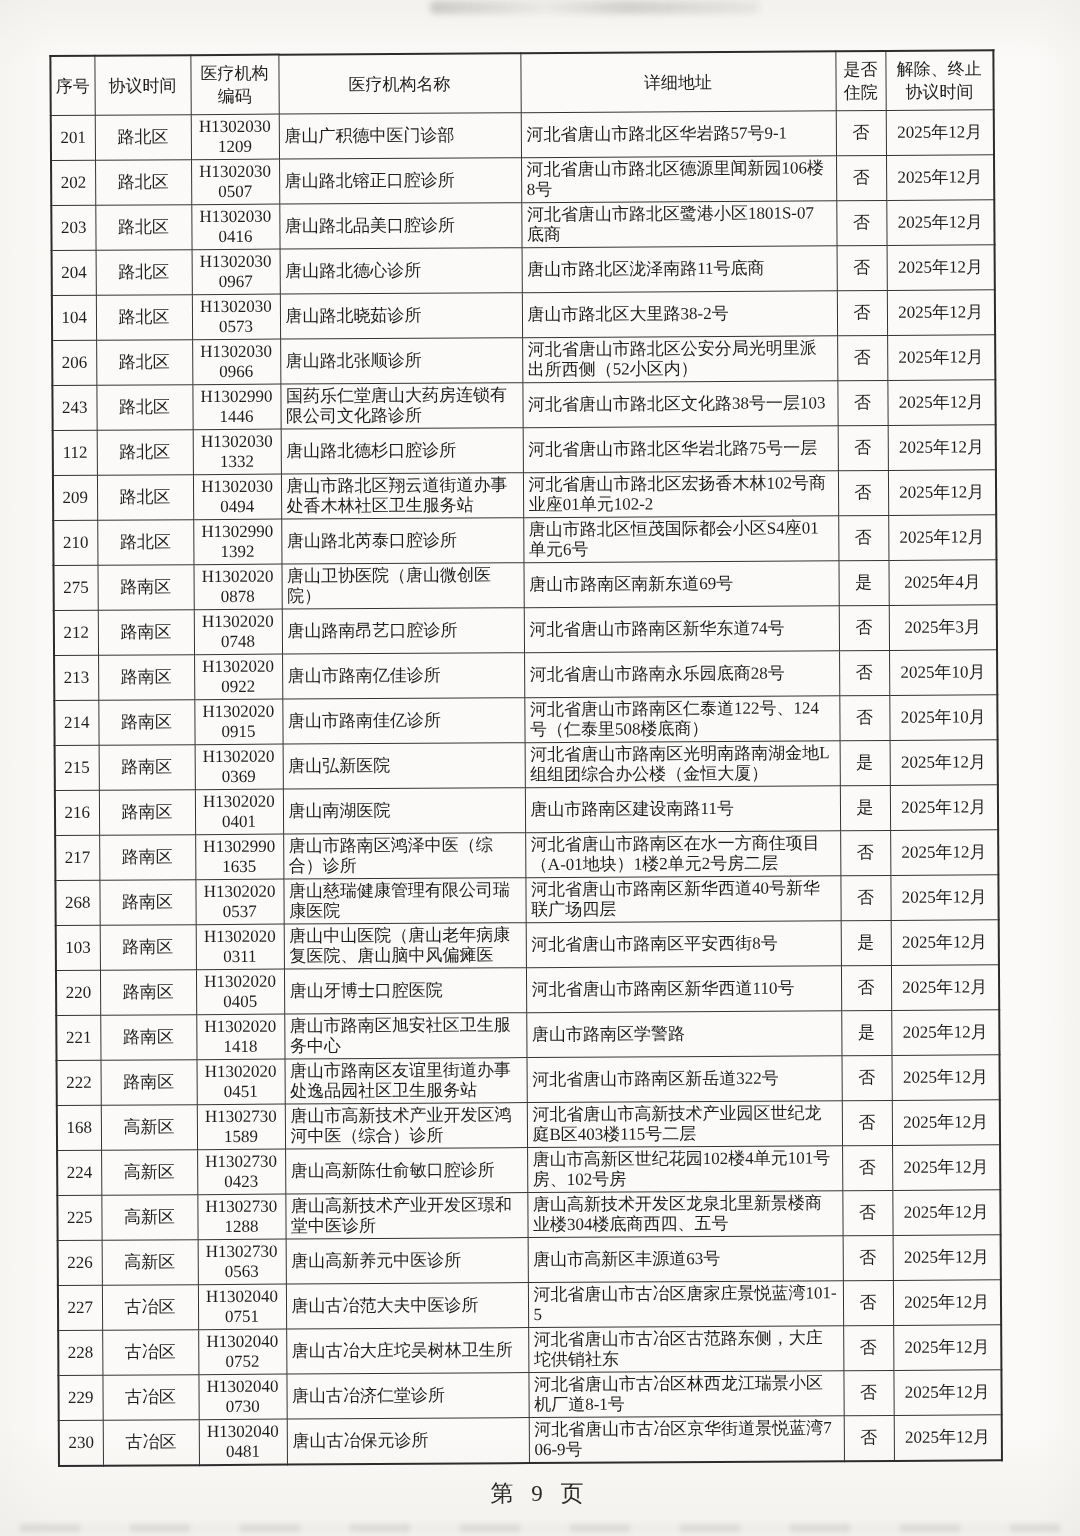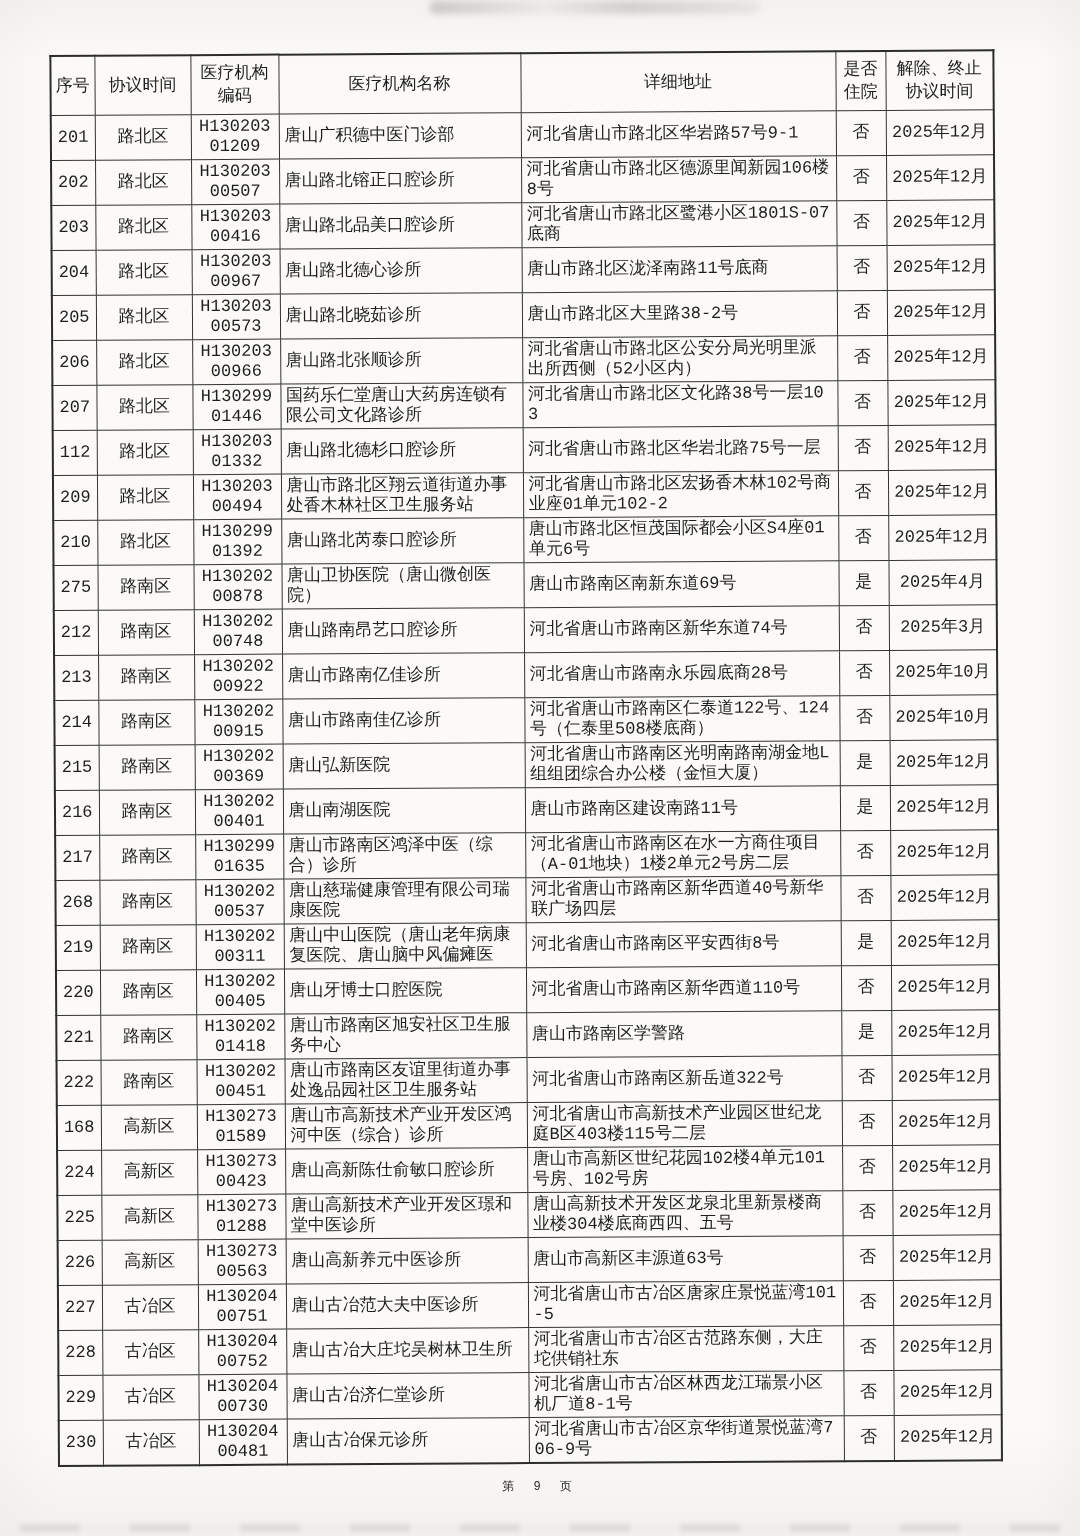--- a/index.html
+++ b/index.html
@@ -9,21 +9,20 @@
     background: #fbfaf8;
     font-family: "Liberation Serif", "DejaVu Serif", serif;
     color: #1e1e1e;
   }
   .sheet {
     position: absolute; inset: 0;
     background:
       linear-gradient(180deg, rgba(236,234,230,.55) 0%, rgba(251,250,248,0) 4%, rgba(251,250,248,0) 93%, rgba(233,231,226,.5) 100%),
       linear-gradient(90deg, rgba(240,238,234,.45) 0%, rgba(251,250,248,0) 5%, rgba(251,250,248,0) 96%, rgba(238,236,232,.45) 100%),
       #fbfaf8;
-    font-family: Liberation Mono, monospace;
   }
   
   .ghost-top {
     position: absolute; top: 1px; left: 430px; width: 330px; height: 13px;
     background: linear-gradient(90deg, rgba(110,110,110,.30), rgba(160,160,160,.10) 35%, rgba(110,110,110,.26) 60%, rgba(150,150,150,.12));
     filter: blur(3px); border-radius: 5px;
   }
   .ghost-bottom {
     position: absolute; top: 1524px; left: 20px; width: 1040px; height: 8px;
     background: repeating-linear-gradient(90deg, rgba(120,120,120,.18) 0 60px, rgba(170,170,170,.05) 60px 110px);
@@ -54,21 +53,21 @@
     line-height: 23px;
     padding: 6px 3px;
   }
   .c-code   { word-break: break-all; }
   .c-name   { text-align: left !important; word-break: break-all; }
   .c-address{ text-align: left !important; word-break: break-all; }
   .c-date   { letter-spacing: 0; }
   .footer {
     position: absolute; top: 1478px; left: 0; width: 1080px;
     text-align: center;
-    font-size: 12px;
+    font-size: 23px;
     letter-spacing: 6px;
     color: #2a2a2a;
   }
 </style>
 </head>
 <body>
 
 <div class="sheet">
   <div class="ghost-top"></div>
 
@@ -128,39 +127,39 @@
           <tr>
             <td class="c-no">204</td>
             <td class="c-region">路北区</td>
             <td class="c-code">H13020300967</td>
             <td class="c-name">唐山路北德心诊所</td>
             <td class="c-address">唐山市路北区泷泽南路11号底商</td>
             <td class="c-inpatient">否</td>
             <td class="c-date">2025年12月</td>
           </tr>
           <tr>
-            <td class="c-no">205</td>
+            <td class="c-no">104</td>
             <td class="c-region">路北区</td>
             <td class="c-code">H13020300573</td>
             <td class="c-name">唐山路北晓茹诊所</td>
             <td class="c-address">唐山市路北区大里路38-2号</td>
             <td class="c-inpatient">否</td>
             <td class="c-date">2025年12月</td>
           </tr>
           <tr>
             <td class="c-no">206</td>
             <td class="c-region">路北区</td>
             <td class="c-code">H13020300966</td>
             <td class="c-name">唐山路北张顺诊所</td>
             <td class="c-address">河北省唐山市路北区公安分局光明里派出所西侧（52小区内）</td>
             <td class="c-inpatient">否</td>
             <td class="c-date">2025年12月</td>
           </tr>
           <tr>
-            <td class="c-no">207</td>
+            <td class="c-no">243</td>
             <td class="c-region">路北区</td>
             <td class="c-code">H13029901446</td>
             <td class="c-name">国药乐仁堂唐山大药房连锁有限公司文化路诊所</td>
             <td class="c-address">河北省唐山市路北区文化路38号一层103</td>
             <td class="c-inpatient">否</td>
             <td class="c-date">2025年12月</td>
           </tr>
           <tr>
             <td class="c-no">112</td>
             <td class="c-region">路北区</td>
@@ -254,21 +253,21 @@
           <tr>
             <td class="c-no">268</td>
             <td class="c-region">路南区</td>
             <td class="c-code">H13020200537</td>
             <td class="c-name">唐山慈瑞健康管理有限公司瑞康医院</td>
             <td class="c-address">河北省唐山市路南区新华西道40号新华联广场四层</td>
             <td class="c-inpatient">否</td>
             <td class="c-date">2025年12月</td>
           </tr>
           <tr>
-            <td class="c-no">219</td>
+            <td class="c-no">103</td>
             <td class="c-region">路南区</td>
             <td class="c-code">H13020200311</td>
             <td class="c-name">唐山中山医院（唐山老年病康复医院、唐山脑中风偏瘫医</td>
             <td class="c-address">河北省唐山市路南区平安西街8号</td>
             <td class="c-inpatient">是</td>
             <td class="c-date">2025年12月</td>
           </tr>
           <tr>
             <td class="c-no">220</td>
             <td class="c-region">路南区</td>

